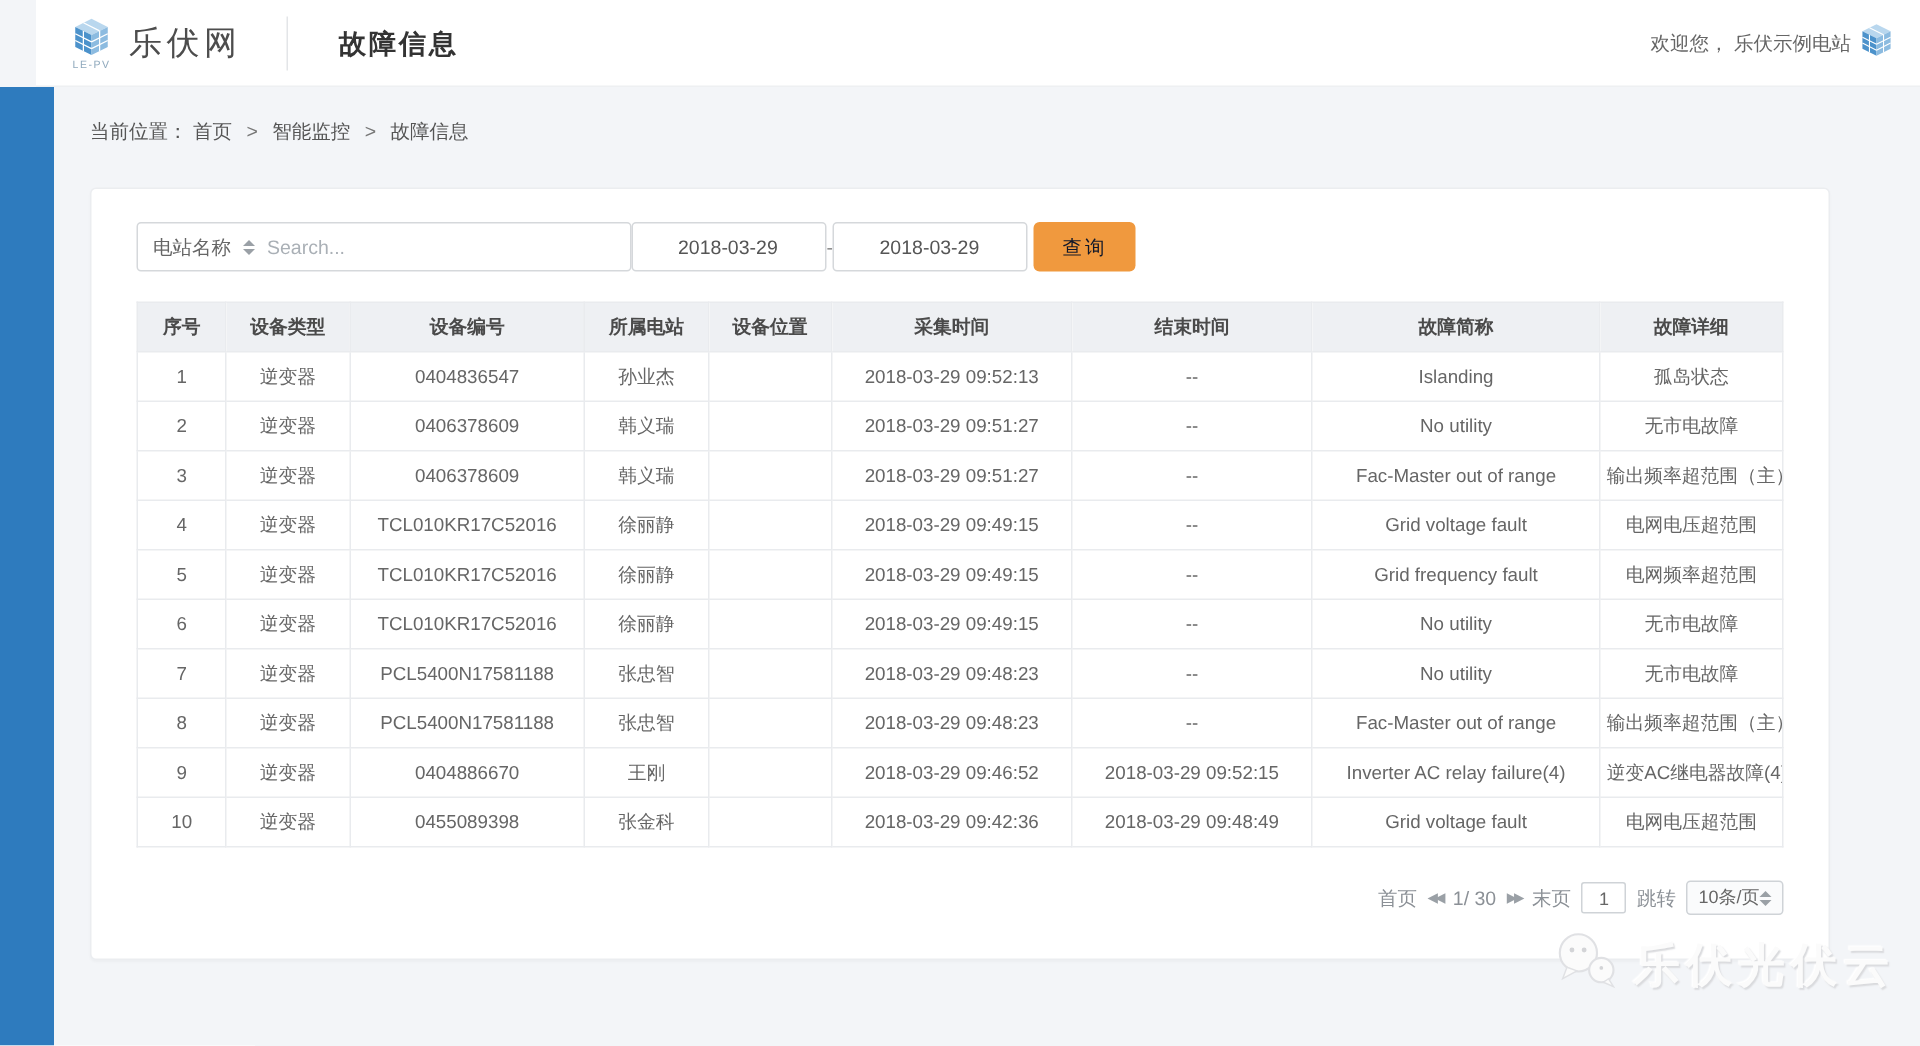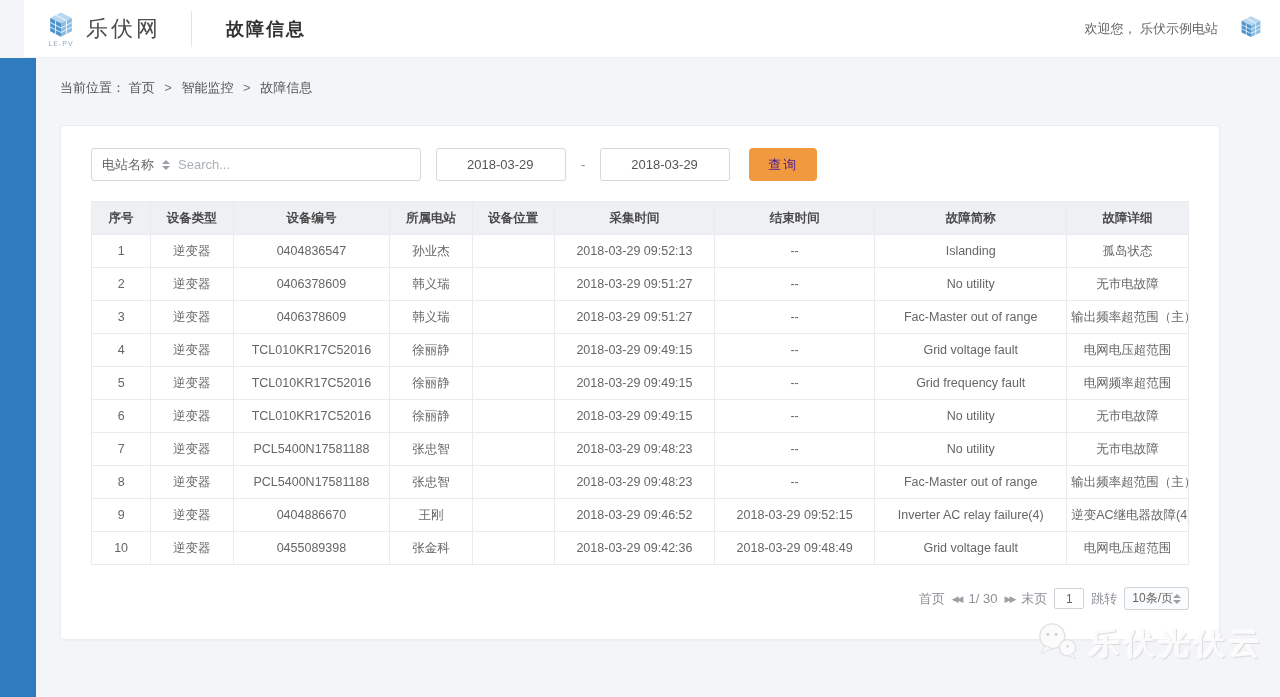--- a/index.html
+++ b/index.html
@@ -12,34 +12,34 @@
   .topbar {
     height:58px; background:#ffffff; display:flex; align-items:center;
     border-bottom:1px solid #eef0f2; position:relative; z-index:2;margin-left:24px;
   }
   .brand { display:flex; align-items:center; gap:10px; padding-left:22px; cursor:pointer; }
   .logo-stack { display:flex; flex-direction:column; align-items:center; line-height:1; }
   .lepv-sub { font-size:7px; color:#8fa9bd; letter-spacing:1px; margin-top:1px; }
   .brand-text { font-size:22px; color:#4d4d4d; letter-spacing:3px; }
   .vdiv { width:1px; height:36px; background:#e3e5e8; margin:0 34px 0 30px; }
   .page-title { font-size:18px; font-weight:bold; color:#333; letter-spacing:2px; }
-  .welcome { margin-left:auto; display:flex; align-items:center; gap:20px; padding-right:16px; font-size:13px; color:#666; }
+  .welcome { margin-left:auto; display:flex; align-items:center; gap:4px; padding-right:16px; font-size:13px; color:#666; }
   
   .body-wrap { display:flex; height:639px; }
   .blue-rail { width:36px; background:#2e7bbe; flex:none; }
   .content { flex:1; padding:0 60px 0 24px; position:relative; }
   .breadcrumb { padding-top:21px; font-size:13px; color:#555; }
   .breadcrumb a { color:#555; text-decoration:none; cursor:pointer; }
   .crumb-sep { margin:0 6px; color:#777; }
   
   .card {
     margin-top:28px; background:#fff; border:1px solid #ebedf0; border-radius:4px;
     height:515px; padding:22px 30px; box-shadow:0 1px 2px rgba(0,0,0,0.03);
   }
-  .filters { display:flex; align-items:center; gap:15px; }
+  .filters { display:flex; align-items:center; gap:0; }
   .search-box {
     display:flex; align-items:center; width:330px; height:33px;
     border:1px solid #d5d8db; border-radius:3px; background:#fff; padding:0 10px; gap:8px;
   }
   .sel-label { font-size:13px; color:#666; cursor:pointer; white-space:nowrap; }
   .updown { display:inline-flex; flex-direction:column; gap:2px; }
   .updown i { width:0; height:0; border-left:4px solid transparent; border-right:4px solid transparent; }
   .updown i.up { border-bottom:4px solid #9aa0a6; }
   .updown i.down { border-top:4px solid #9aa0a6; }
   .search-box input {
@@ -47,21 +47,21 @@
     font-family:"Liberation Sans","DejaVu Sans",sans-serif;
   }
   .search-box input::placeholder { color:#aab0b6; }
   .date-input {
     width:130px; height:33px; border:1px solid #d5d8db; border-radius:3px;
     font-size:13px; color:#555; padding:0 30px; outline:none;
     font-family:"Liberation Sans","DejaVu Sans",sans-serif;
   }
   .dash { color:#888; font-size:13px; }
   .query-btn {
-    margin-left:4px; width:68px; height:33px; background:#f0993e; color:#4c1d95;
+    margin-left:4px; width:68px; height:33px; background:#f0993e; color:#0f172a;
     border:none; border-radius:4px; font-size:13px; letter-spacing:2px; cursor:pointer;
     font-family:"Liberation Sans","DejaVu Sans",sans-serif;
   }
   
   table.fault-table {
     width:100%; margin-top:20px; border-collapse:collapse; table-layout:fixed;
   }
   .fault-table th, .fault-table td {
     border:1px solid #e9ebee; height:33px; text-align:center;
     font-size:12.5px; overflow:hidden; white-space:nowrap; padding:0 4px;

